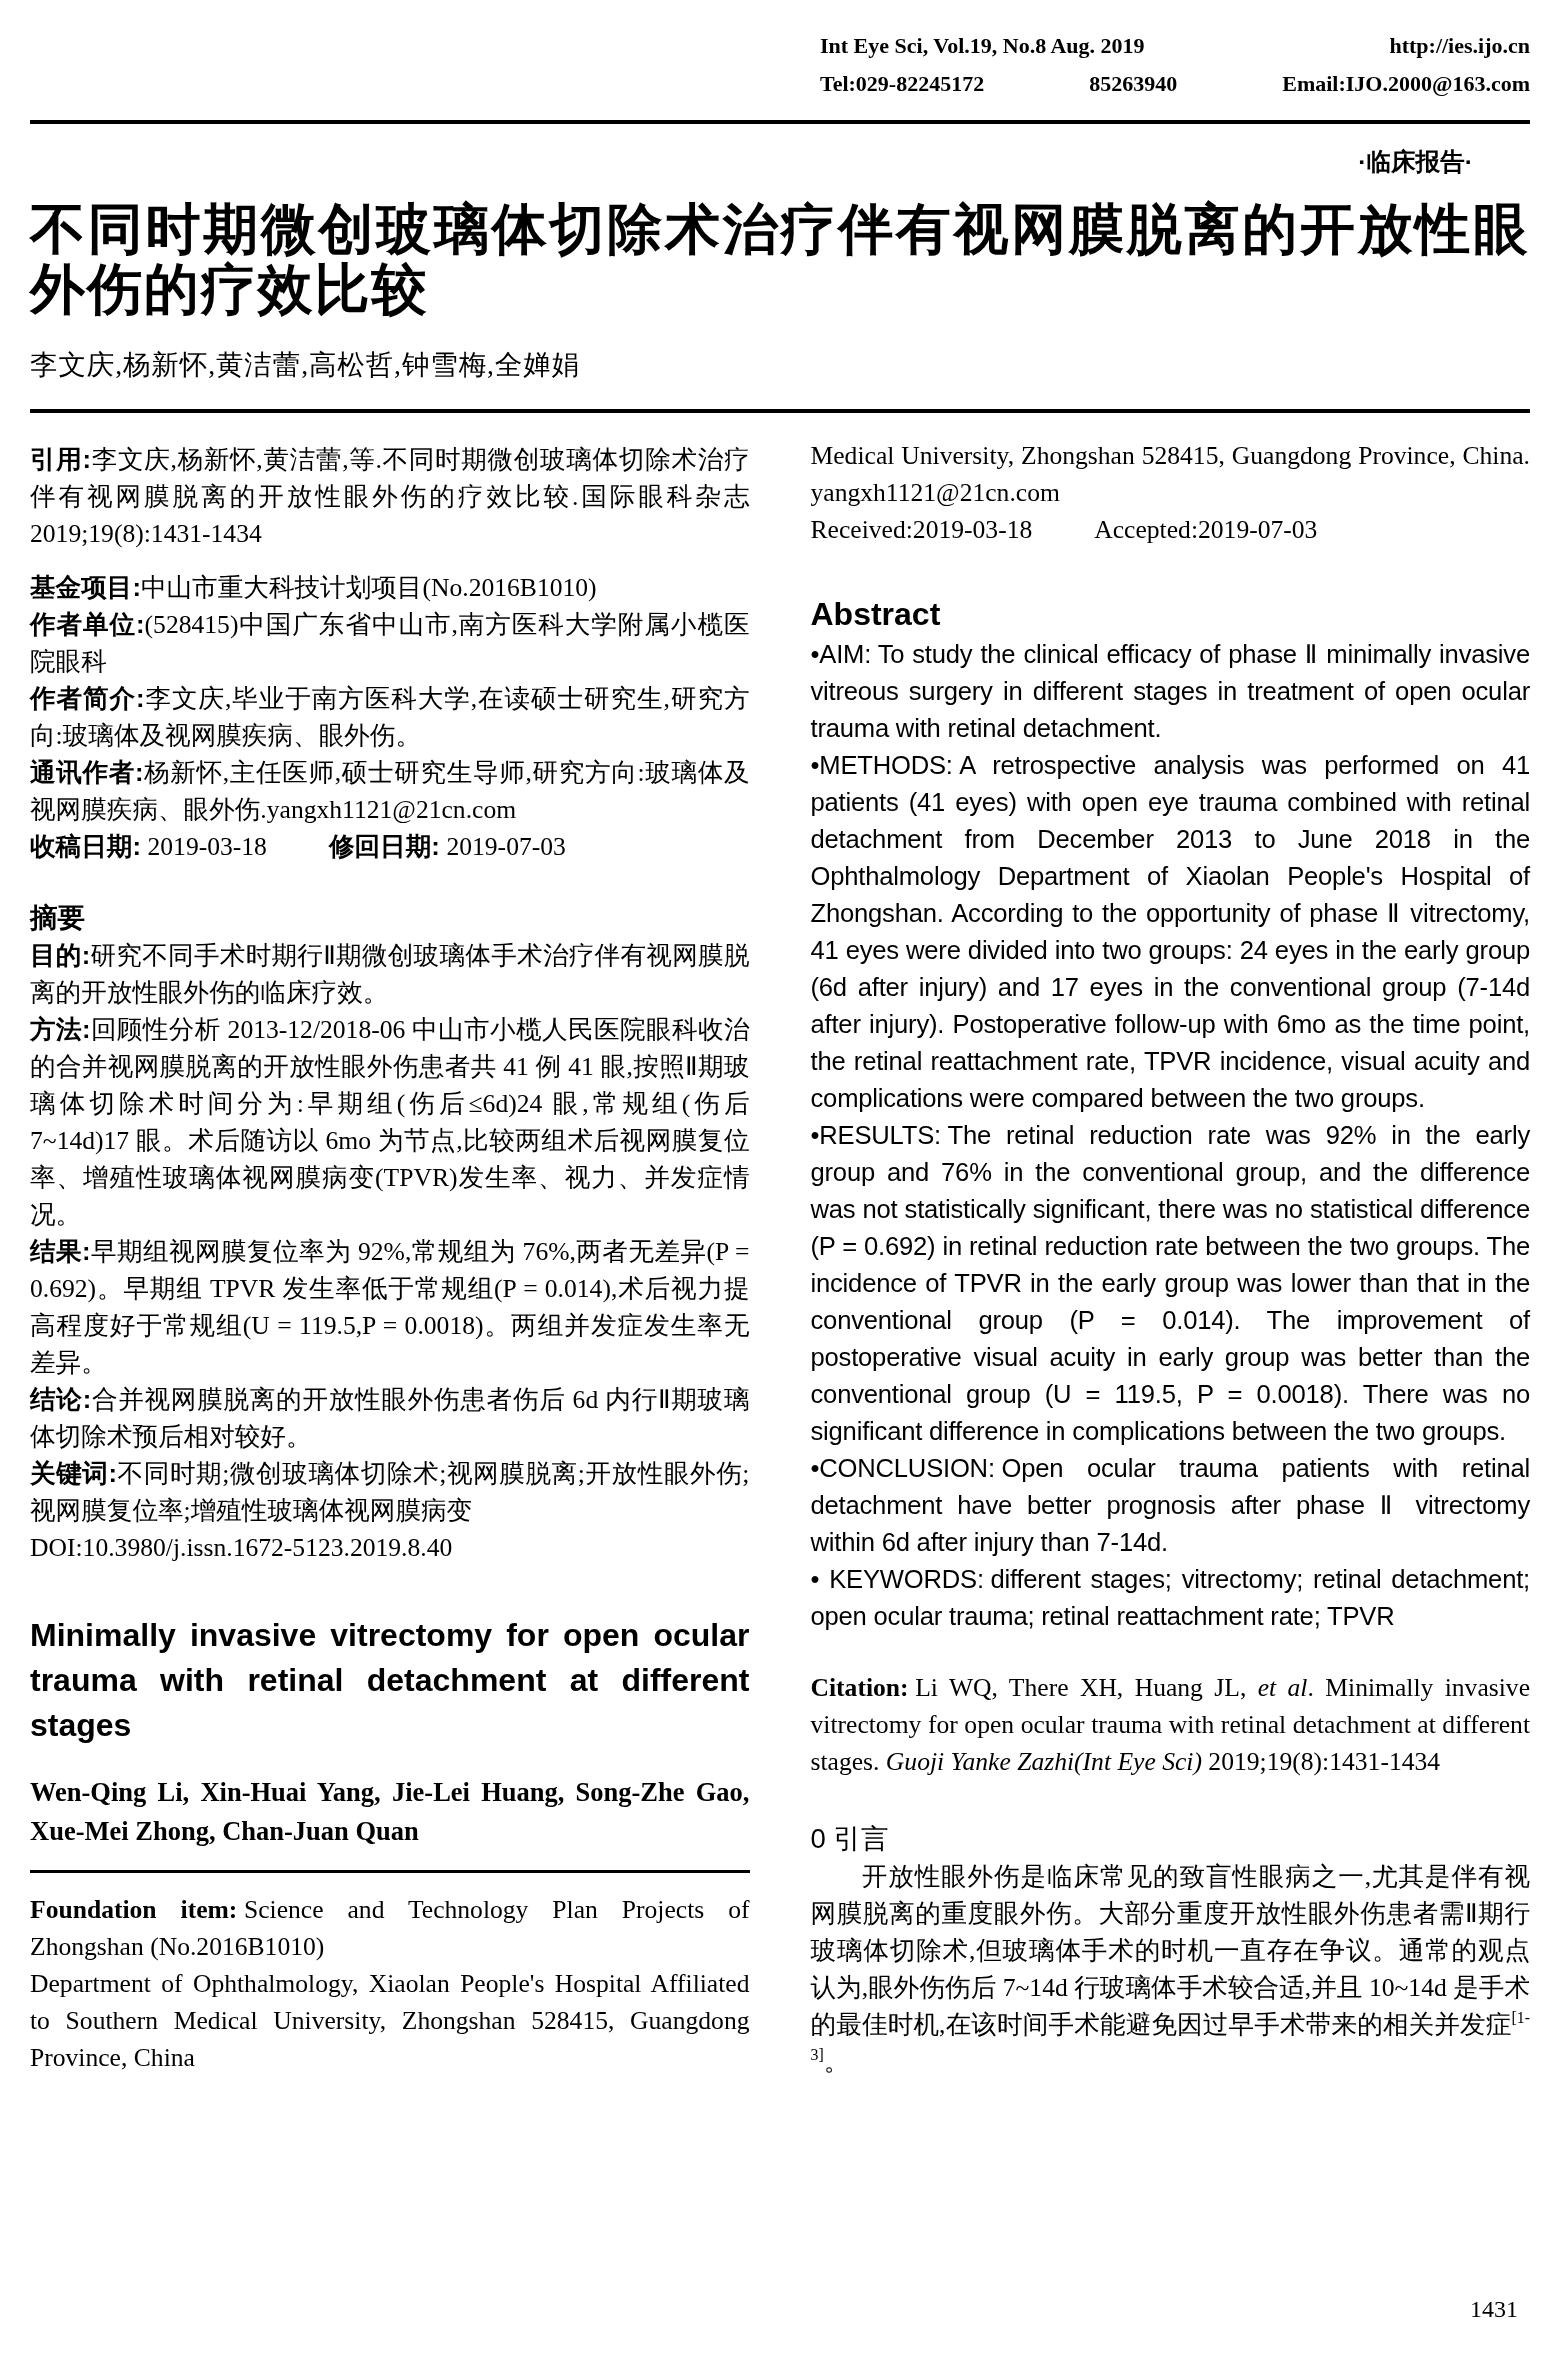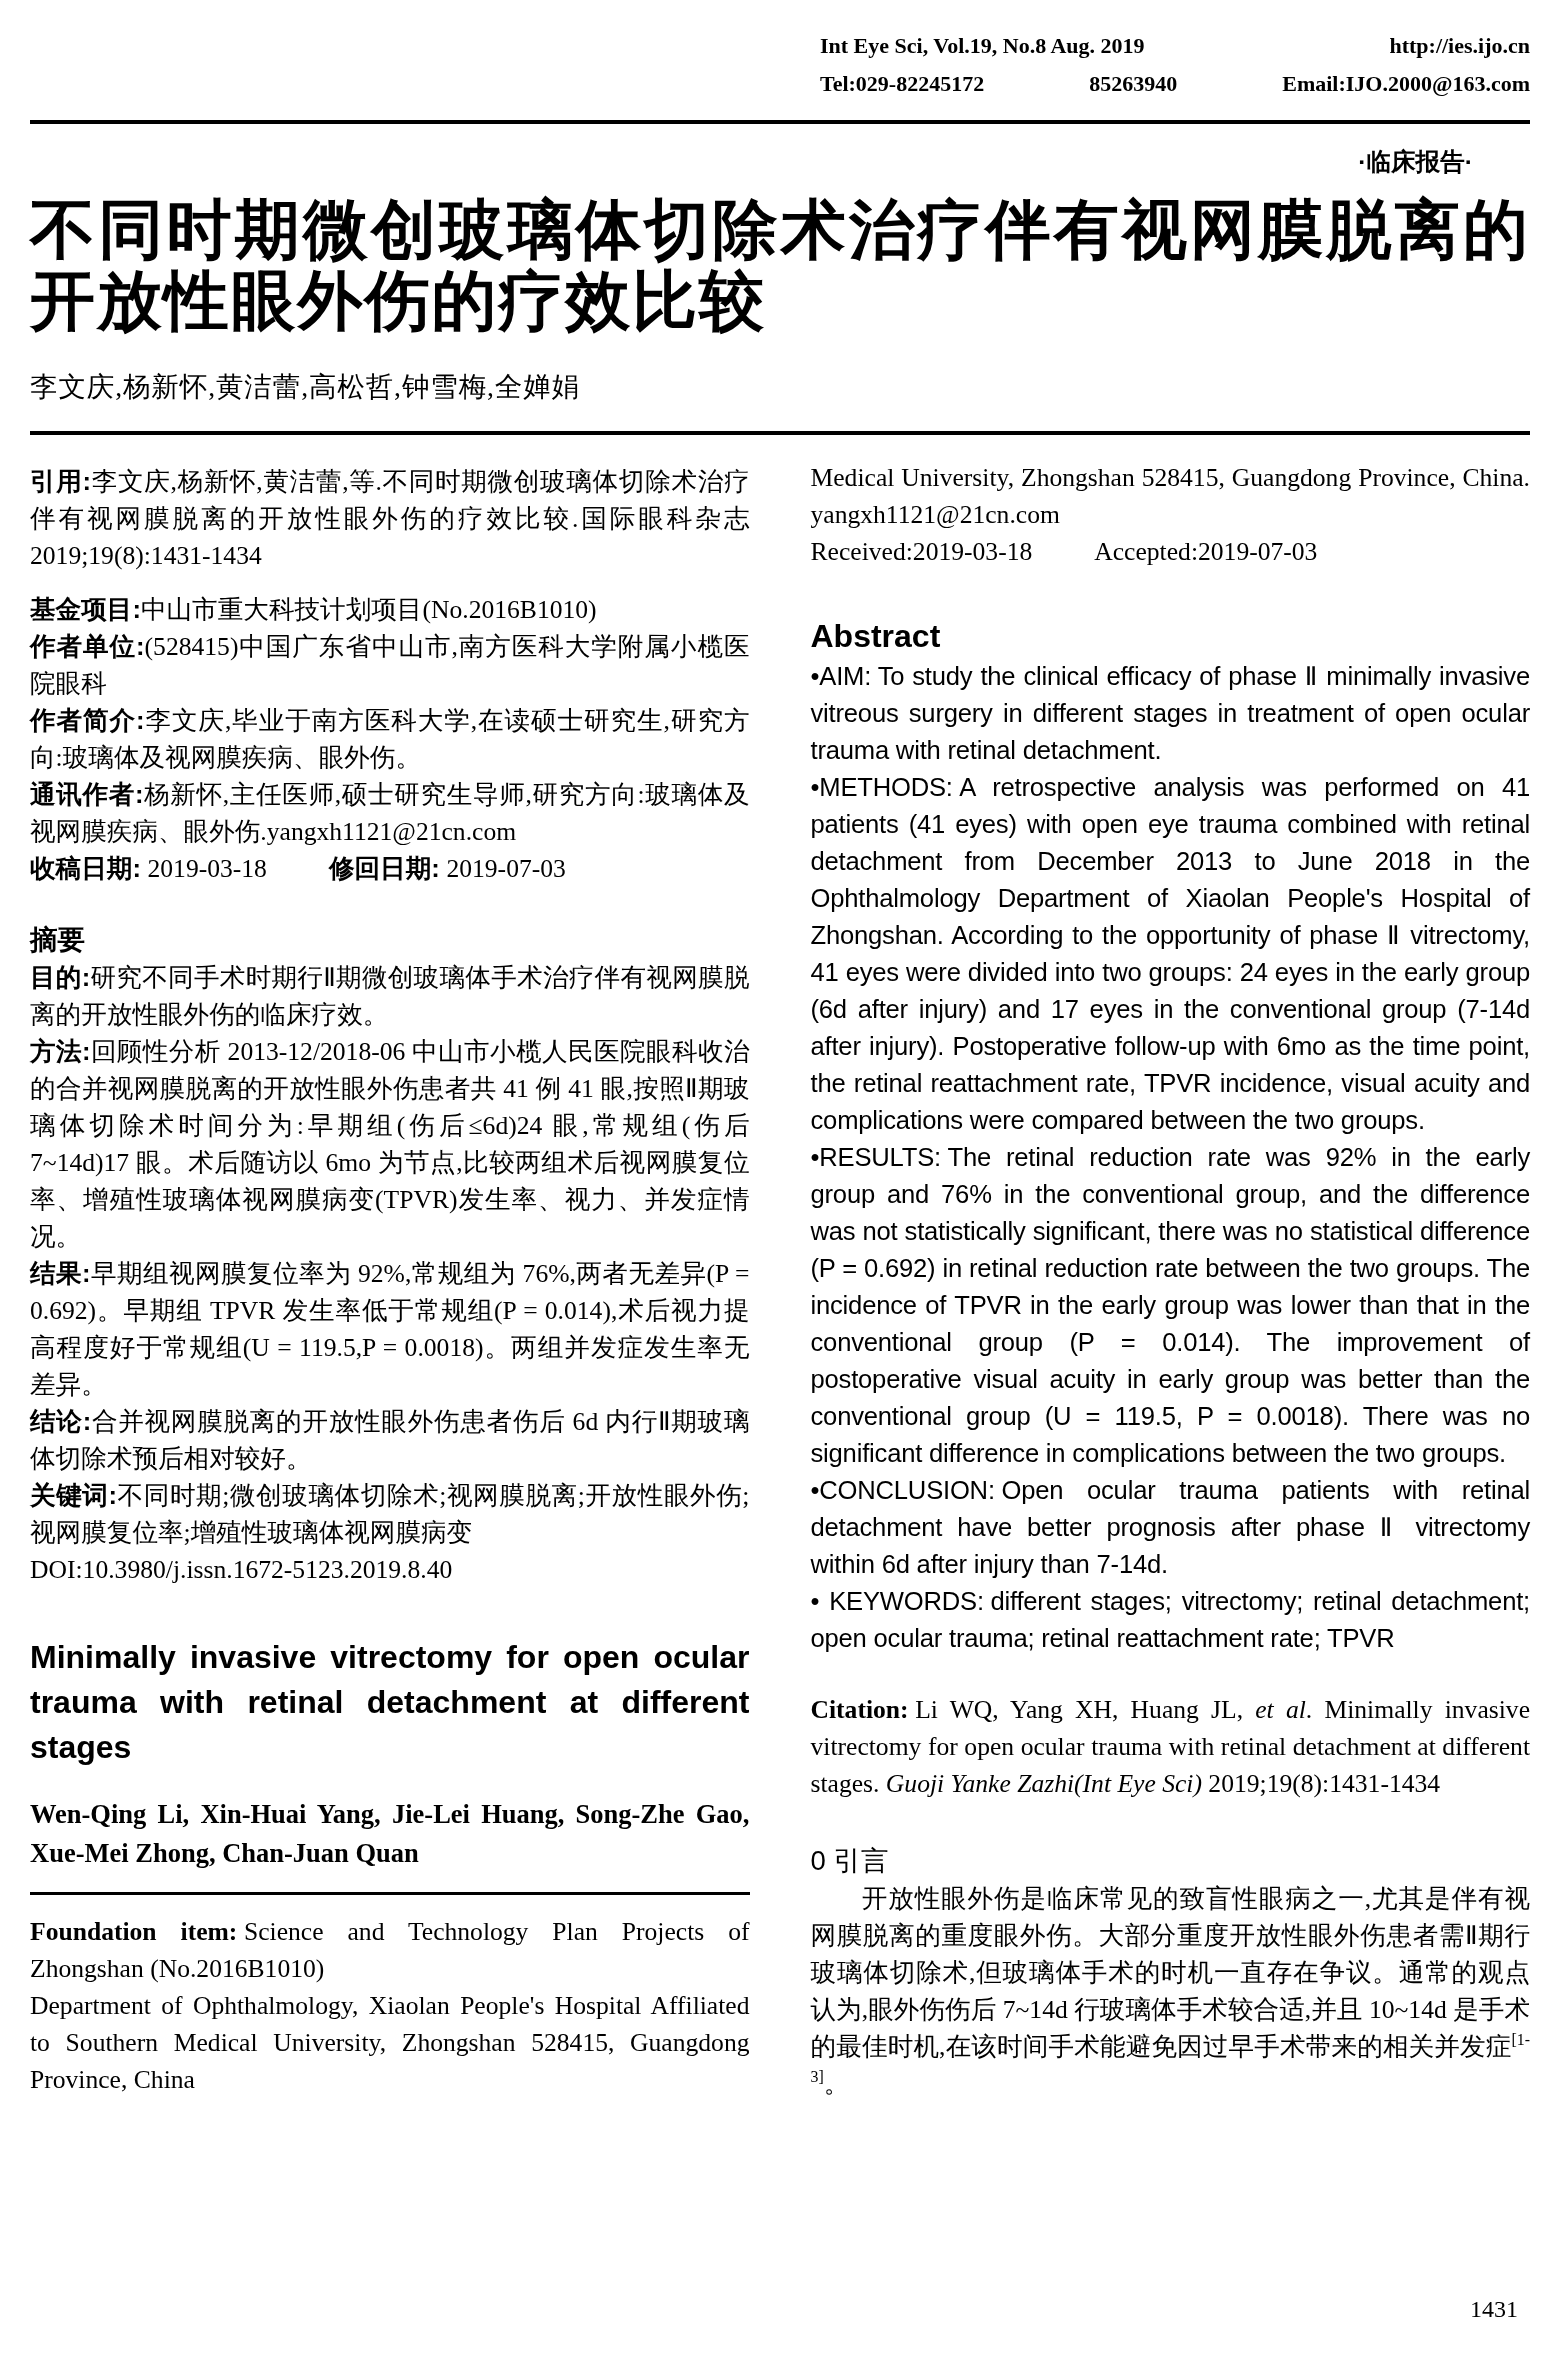--- a/index.html
+++ b/index.html
@@ -33,24 +33,24 @@
     padding-right:57px;
     margin-top:24.6px;
     font-family:"Liberation Sans", sans-serif;
     font-weight:bold;
     font-size:24.6px;
     line-height:28px;
   }
   
   .title-zh {
     margin-top:24px;
-    font-family:Liberation Mono, monospace;
-    font-weight:bold;
-    font-size:65px;
-    line-height:71px;
+    font-family:Liberation Serif, serif;
+    font-weight:bold;
+    font-size:55px;
+    line-height:60px;
     letter-spacing:1.9px;
     text-align:justify;
   }
   .authors-zh {
     margin-top:28px;
     font-size:27.5px;
     line-height:33px;
     letter-spacing:0.9px;
   }
   .mid-rule {
@@ -212,21 +212,21 @@
       <p class="en-sans"><span>•AIM:</span><span class="val-space">To study the clinical efficacy of phase Ⅱ minimally invasive vitreous surgery in different stages in treatment of open ocular trauma with retinal detachment.</span></p>
 
       <p class="en-sans"><span>•METHODS:</span><span class="val-space">A retrospective analysis was performed on 41 patients (41 eyes) with open eye trauma combined with retinal detachment from December 2013 to June 2018 in the Ophthalmology Department of Xiaolan People's Hospital of Zhongshan. According to the opportunity of phase Ⅱ vitrectomy, 41 eyes were divided into two groups: 24 eyes in the early group (6d after injury) and 17 eyes in the conventional group (7-14d after injury). Postoperative follow-up with 6mo as the time point, the retinal reattachment rate, TPVR incidence, visual acuity and complications were compared between the two groups.</span></p>
 
       <p class="en-sans"><span>•RESULTS:</span><span class="val-space">The retinal reduction rate was 92% in the early group and 76% in the conventional group, and the difference was not statistically significant, there was no statistical difference (P = 0.692) in retinal reduction rate between the two groups. The incidence of TPVR in the early group was lower than that in the conventional group (P = 0.014). The improvement of postoperative visual acuity in early group was better than the conventional group (U = 119.5, P = 0.0018). There was no significant difference in complications between the two groups.</span></p>
 
       <p class="en-sans"><span>•CONCLUSION:</span><span class="val-space">Open ocular trauma patients with retinal detachment have better prognosis after phase Ⅱ vitrectomy within 6d after injury than 7-14d.</span></p>
 
       <p class="en-sans"><span>• KEYWORDS:</span><span class="val-space">different stages; vitrectomy; retinal detachment; open ocular trauma; retinal reattachment rate; TPVR</span></p>
 
-      <p class="en-serif mt-md"><span class="b">Citation:</span><span class="val-space">Li WQ, Yang XH, Huang JL, </span><span class="italic">et al</span><span>. Minimally invasive vitrectomy for open ocular trauma with retinal detachment at different stages. </span><span class="italic">Guoji Yanke Zazhi(Int Eye Sci)</span><span> 2019;19(8):1431-1434</span></p>
+      <p class="en-serif mt-md"><span class="b">Citation:</span><span class="val-space">Li WQ, There XH, Huang JL, </span><span class="italic">et al</span><span>. Minimally invasive vitrectomy for open ocular trauma with retinal detachment at different stages. </span><span class="italic">Guoji Yanke Zazhi(Int Eye Sci)</span><span> 2019;19(8):1431-1434</span></p>
 
       <p class="intro-heading">0 引言</p>
 
       <p class="intro-para"><span>开放性眼外伤是临床常见的致盲性眼病之一,尤其是伴有视网膜脱离的重度眼外伤。大部分重度开放性眼外伤患者需Ⅱ期行玻璃体切除术,但玻璃体手术的时机一直存在争议。通常的观点认为,眼外伤伤后 7~14d 行玻璃体手术较合适,并且 10~14d 是手术的最佳时机,在该时间手术能避免因过早手术带来的相关并发症</span><sup class="ref">[1-3]</sup><span>。</span></p>
 
     </div>
   </div>
 
   <div class="page-number">1431</div>
 

